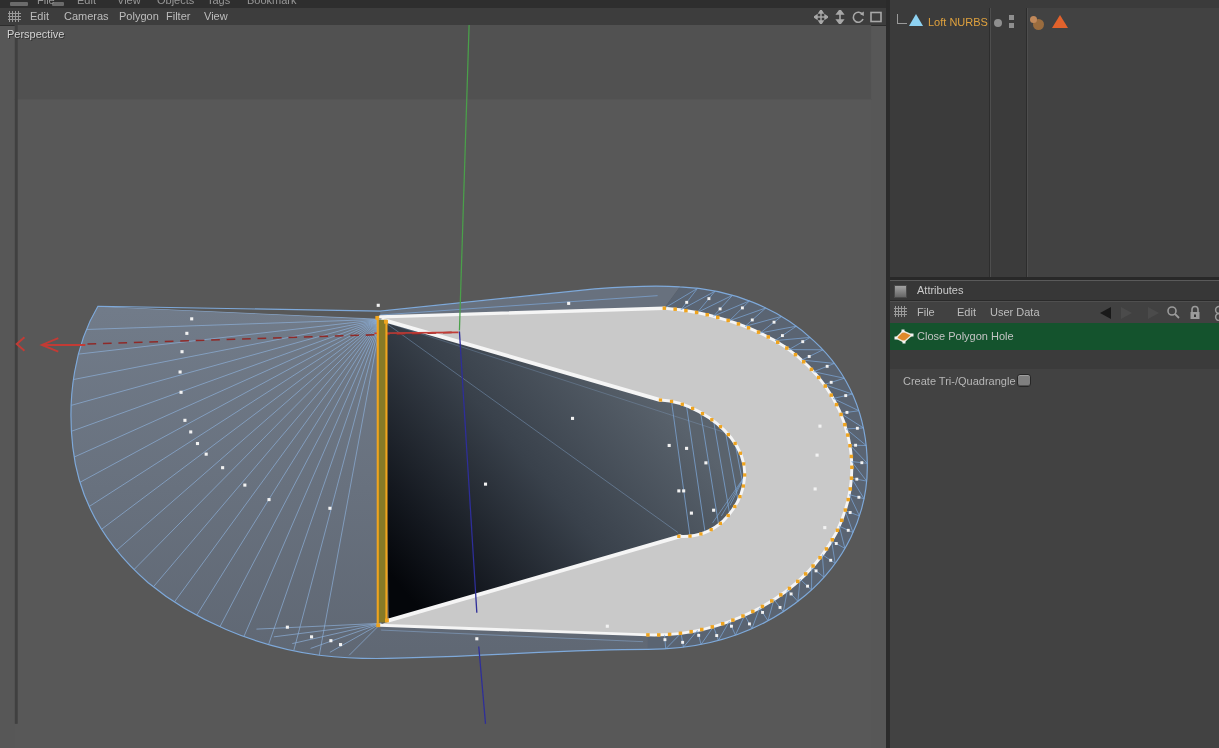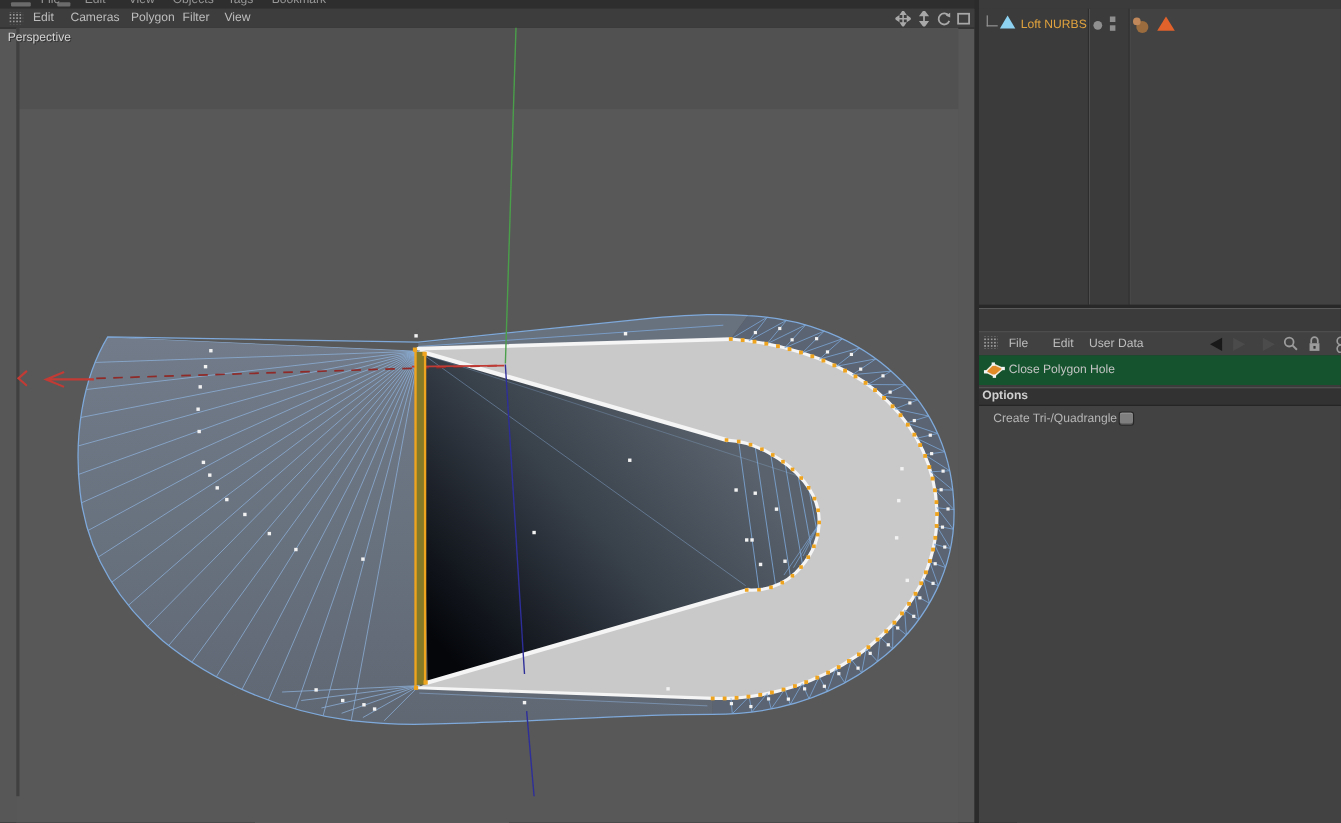--- a/index.html
+++ b/index.html
@@ -422,20 +422,24 @@
       <div class="vis-dot"></div>
       <div class="vis-sq" style="top:5px;"></div>
       <div class="vis-sq" style="top:13px;"></div>
       <div class="tag-phong-big"></div>
       <div class="tag-phong-sm"></div>
       <div class="tag-sel"></div>
     </div>
   </div>
   <div class="om-hr"></div>
 
+  <div class="attr-title">
+    <div class="attr-title-icon"></div>
+    <span class="attr-title-text">Attributes</span>
+  </div>
 
   <div class="attr-menubar">
     <div class="grid-icon" style="position:absolute;left:4px;top:4px;"></div>
     <span class="attr-menu-item" style="left:27px;">File</span>
     <span class="attr-menu-item" style="left:67px;">Edit</span>
     <span class="attr-menu-item" style="left:100px;">User Data</span>
     <div class="nav-tri tri-back" style="left:210px;"></div>
     <div class="nav-tri tri-ghost" style="left:231px;"></div>
     <div class="nav-tri tri-ghost" style="left:258px;"></div>
     <svg class="mini-svg" style="left:276px;" width="15" height="16" viewBox="0 0 15 16">
@@ -457,21 +461,18 @@
     <svg style="position:absolute;left:3px;top:6px;" width="21" height="16" viewBox="0 0 21 16">
       <polygon points="3,9 10,2 19,6 11,13" fill="#e08a28" stroke="#efe8d8" stroke-width="1.4"></polygon>
       <rect x="1.5" y="7.5" width="3" height="3" fill="#f4f4f4"></rect>
         <rect x="8.5" y="0.5" width="3" height="3" fill="#f4f4f4"></rect>
       <rect x="17.5" y="4.5" width="3" height="3" fill="#f4f4f4"></rect>
         <rect x="9.5" y="11.5" width="3" height="3" fill="#f4f4f4"></rect>
     </svg>
     <span class="tool-label">Close Polygon Hole</span>
   </div>
 
-  <div class="opt-header">
-    <span>Options</span>
-  </div>
 
   <div class="attr-body">
     <span class="field-label">Create Tri-/Quadrangle</span>
     <div class="checkbox"></div>
   </div>
 </div>
 
 </body></html>

